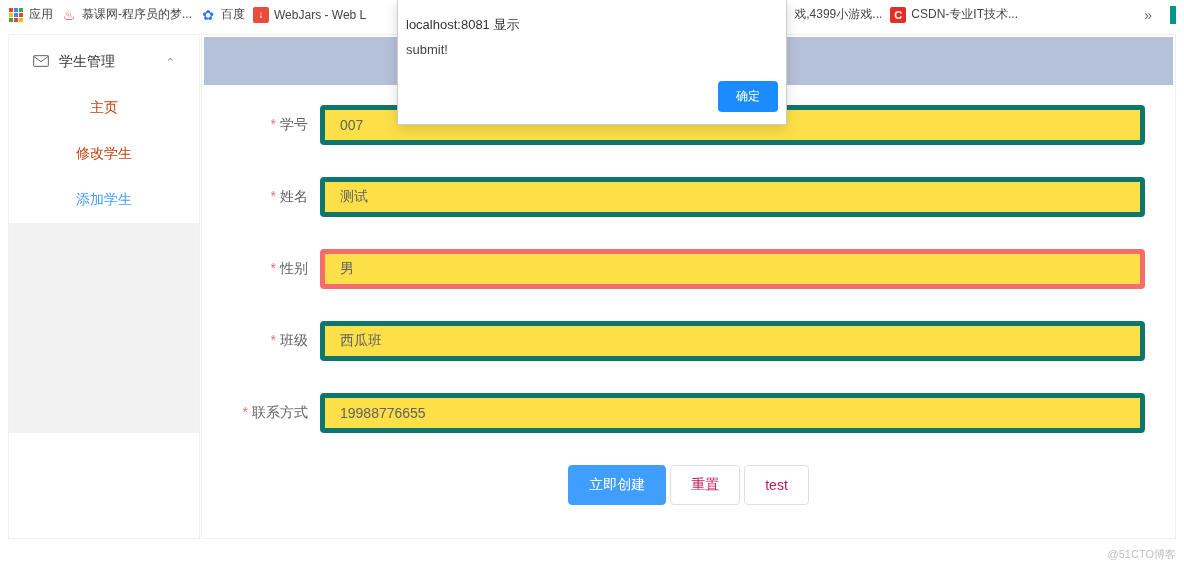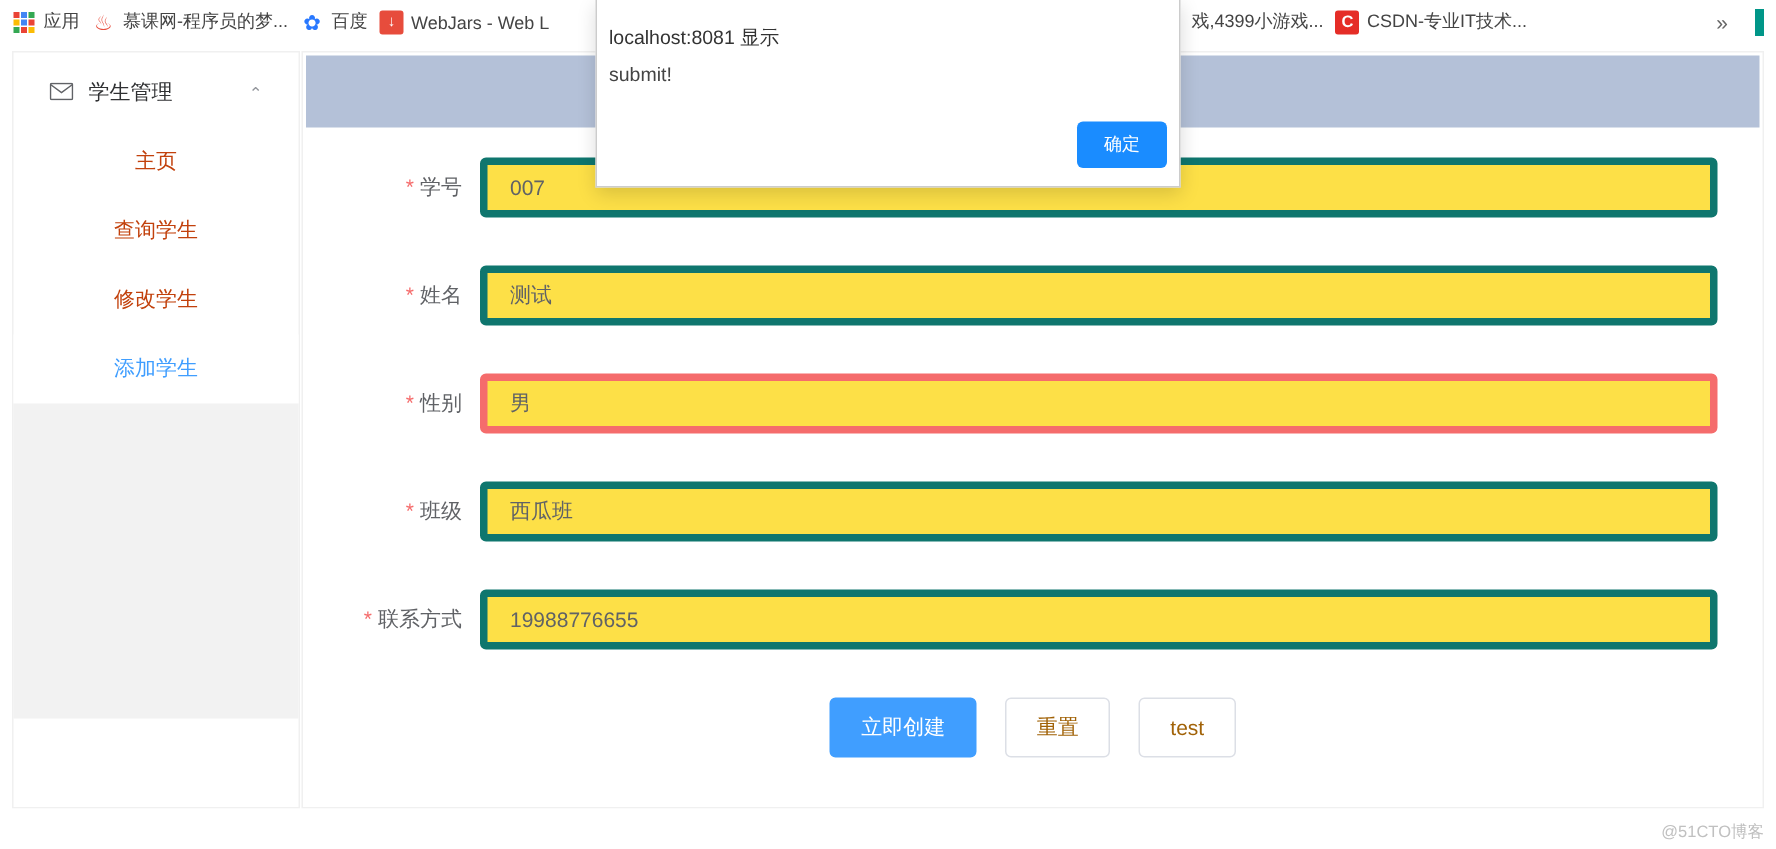--- a/index.html
+++ b/index.html
@@ -35,22 +35,22 @@
     .side-spacer { background: #f2f2f2; height: 210px; }
     
     .main { flex: 1; border: 1px solid #f0f0f0; display: flex; flex-direction: column; }
     .banner { height: 48px; background: #b4c1d8; margin: 2px 2px 0; }
     .form { padding: 20px 30px 0; }
     .form-row { display: flex; align-items: center; margin-bottom: 32px; }
     .form-label { width: 88px; min-width: 88px; text-align: right; padding-right: 12px; color: #606266; font-size: 14px; }
     .req { color: #f56c6c; margin-right: 4px; }
     .form-input { flex: 1; height: 40px; border: 5px solid #0f766e; border-radius: 4px; padding: 0 15px; font-size: 14px; color: #606266; outline: none; background: #fde047; }
     .form-input.error { border-color: #f56c6c; }
-    .form-actions { display: flex; justify-content: center; gap: 19px; margin-top: 6px; margin-bottom: 28px; }
-    .btn { padding: 10px 20px; border-radius: 4px; font-size: 14px; cursor: pointer; border: 1px solid #dcdfe6; background: #fff; color: #a16207; }
+    .form-actions { display: flex; justify-content: center; gap: 4px; margin-top: 6px; margin-bottom: 28px; }
+    .btn { padding: 10px 20px; border-radius: 4px; font-size: 14px; cursor: pointer; border: 1px solid #dcdfe6; background: #fff; color: #be185d; }
     .btn-primary { background: #409eff; border-color: #409eff; color: #fff; }
     
     .dialog { position: absolute; top: 0; left: 50%; transform: translateX(-50%); width: 390px; background: #fff; border: 1px solid #ccc; border-top: none; box-shadow: 0 4px 12px rgba(0,0,0,0.15); z-index: 100; padding: 16px 8px 12px; }
     .dialog-title { font-size: 13px; color: #333; margin-bottom: 8px; }
     .dialog-body { font-size: 13px; color: #444; }
     .dialog-footer { display: flex; justify-content: flex-end; margin-top: 24px; }
     .dialog-btn { background: #1a8cff; color: #fff; border: none; border-radius: 4px; padding: 7px 18px; font-size: 12px; cursor: pointer; }
     
     .watermark { position: fixed; bottom: 4px; right: 8px; font-size: 11px; color: #c0c0c0; }
     
@@ -105,21 +105,20 @@
       <span class="env-icon">
         <svg viewBox="0 0 24 18" fill="none" stroke="#606266" stroke-width="1.5">
             <rect x="1" y="1" width="22" height="16" rx="1"></rect>
             <path d="M1 2 L12 10 L23 2"></path>
           </svg>
       </span>
       <span>学生管理</span>
       <span class="arrow">⌃</span>
     </div>
     <div class="side-item">主页</div>
-    <div class="side-item">查询学生</div>
     <div class="side-item">修改学生</div>
     <div class="side-item active">添加学生</div>
     <div class="side-spacer"></div>
   </div>
 
   <div class="main">
     <div class="banner"></div>
     <div class="form">
       <div class="form-row">
         <label class="form-label"><span class="req">*</span><span>学号</span></label>

